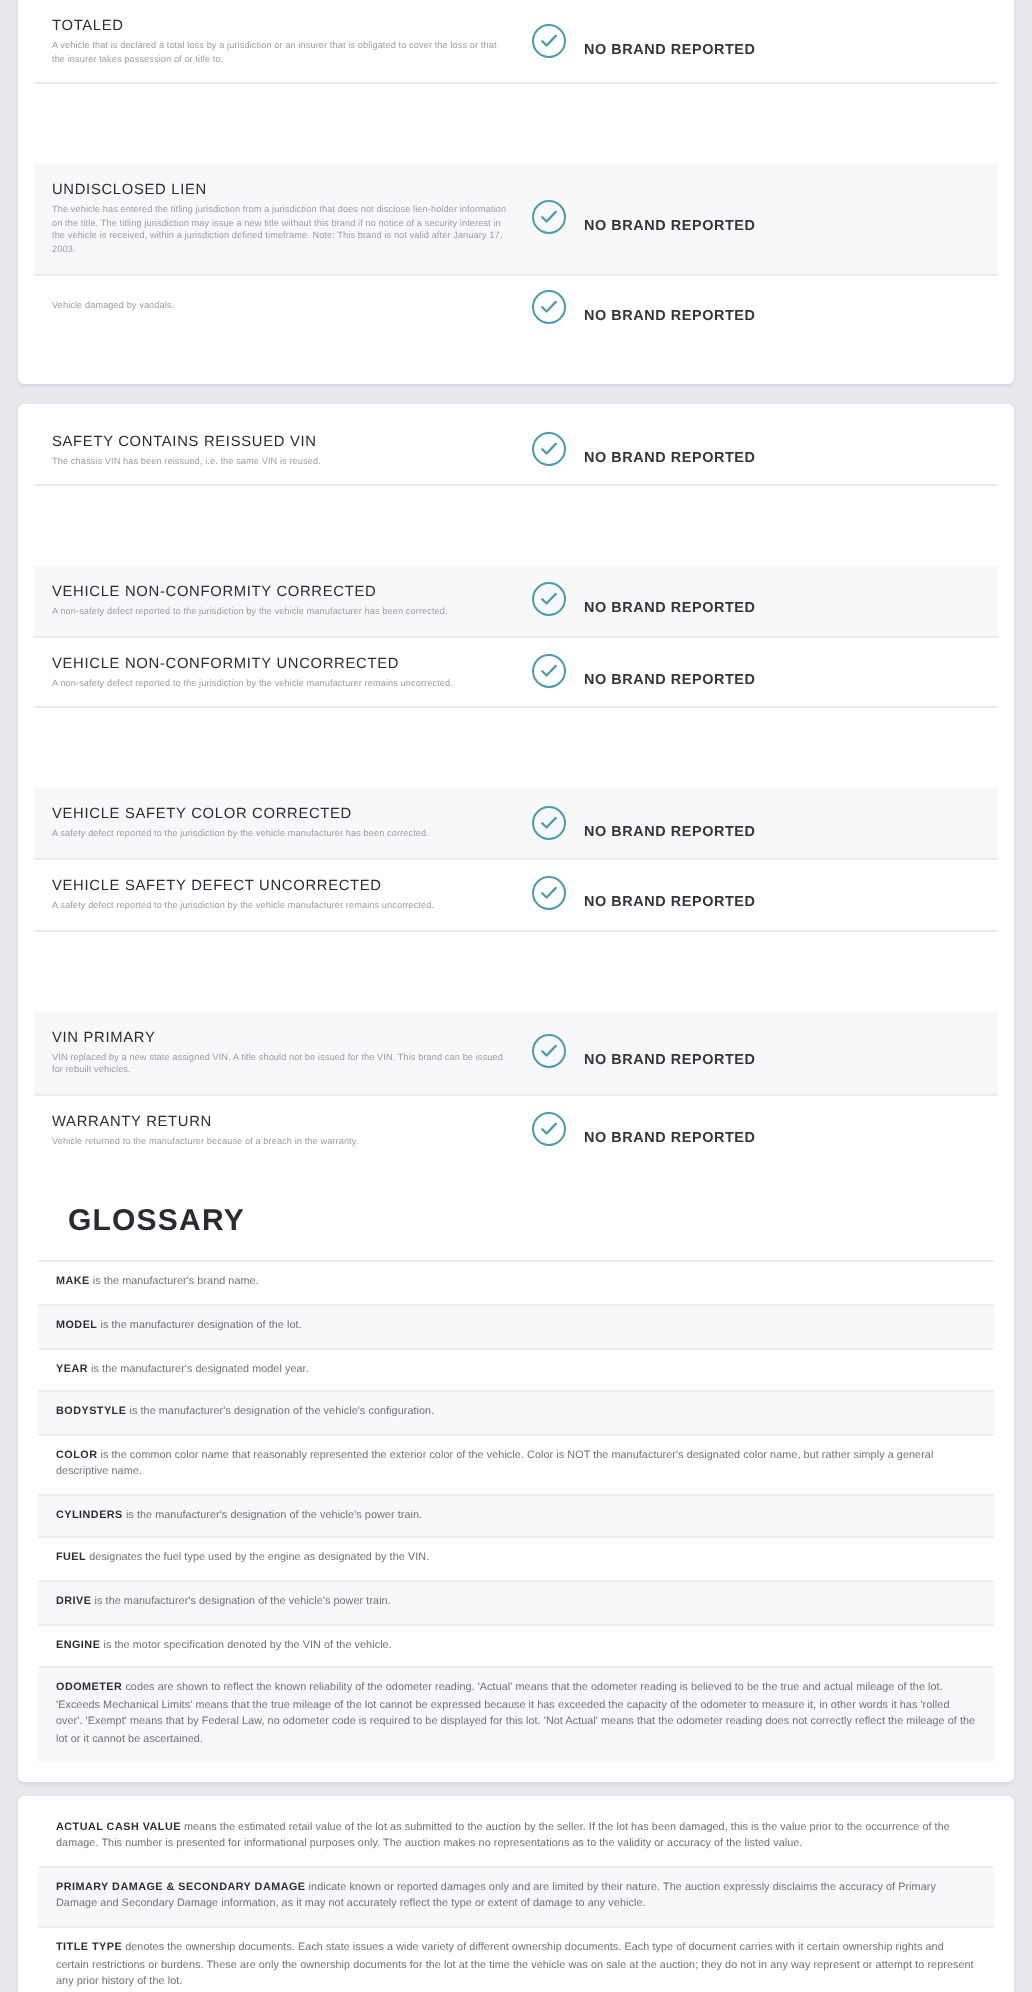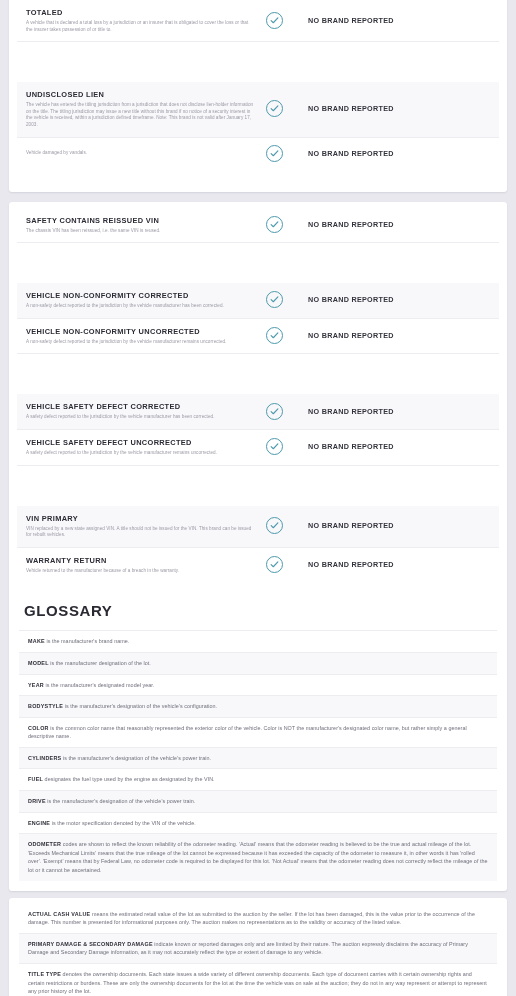--- a/index.html
+++ b/index.html
@@ -44,38 +44,37 @@
   .brand-row.alt { background: #f8f8fa; margin-top: 40px; }
   .brand-row:last-child { border-bottom: none; }
 
   .brand-text {
     width: 240px;
     flex: 0 0 240px;
     padding-right: 10px;
   }
   .brand-title {
     font-size: 7.4px;
-    font-weight: bold;
+    font-weight: normal;
     letter-spacing: 0.35px;
     color: #2b2b35;
     line-height: 11px;
     margin-bottom: 2px;
   }
   .brand-desc {
     font-size: 4.6px;
     line-height: 6.6px;
     color: #9a9aa6;
     letter-spacing: 0.05px;
   }
 
   .brand-status {
     display: flex;
-    align-items: center;
+    align-items: flex-end;
     flex: 1 1 auto;
-    gap: 16px;
   }
   .check-icon {
     width: 17px;
     height: 17px;
     flex: 0 0 17px;
     border: 1.1px solid #4c9aad;
     border-radius: 50%;
     display: flex;
     align-items: center;
     justify-content: center;
@@ -92,21 +91,21 @@
 
   
   .glossary-wrap {
     padding: 14px 10px 10px 10px;
   }
   .glossary-heading {
     font-size: 15px;
     font-weight: bold;
     letter-spacing: 0.6px;
     color: #2a2a33;
-    margin: 0 0 11px 5px;
+    margin: 0 0 11px 15px;
   }
   .gloss-list {
     border-top: 1px solid #ededf1;
   }
   .gloss-row {
     padding: 6px 9px 6px 9px;
     border-bottom: 1px solid #ededf1;
     background: #ffffff;
     font-size: 5.4px;
     line-height: 8.6px;
@@ -216,21 +215,21 @@
             <span class="check-icon">
               <svg width="9" height="9" viewBox="0 0 12 12" fill="none" stroke="#4c9aad" stroke-width="1.5" stroke-linecap="round" stroke-linejoin="round">
                 <path d="M1.5 6.2 L4.4 9 L10.5 2.6"></path>
               </svg>
             </span>
             <span class="status-label">NO BRAND REPORTED</span>
           </div>
         </div>
         <div class="brand-row alt">
           <div class="brand-text">
-            <div class="brand-title">VEHICLE SAFETY DEFECT CORRECTED</div>
+            <div class="brand-title">VEHICLE SAFETY COLOR CORRECTED</div>
             <div class="brand-desc">A safety defect reported to the jurisdiction by the vehicle manufacturer has been corrected.</div>
           </div>
           <div class="brand-status">
             <span class="check-icon">
               <svg width="9" height="9" viewBox="0 0 12 12" fill="none" stroke="#4c9aad" stroke-width="1.5" stroke-linecap="round" stroke-linejoin="round">
                 <path d="M1.5 6.2 L4.4 9 L10.5 2.6"></path>
               </svg>
             </span>
             <span class="status-label">NO BRAND REPORTED</span>
           </div>

